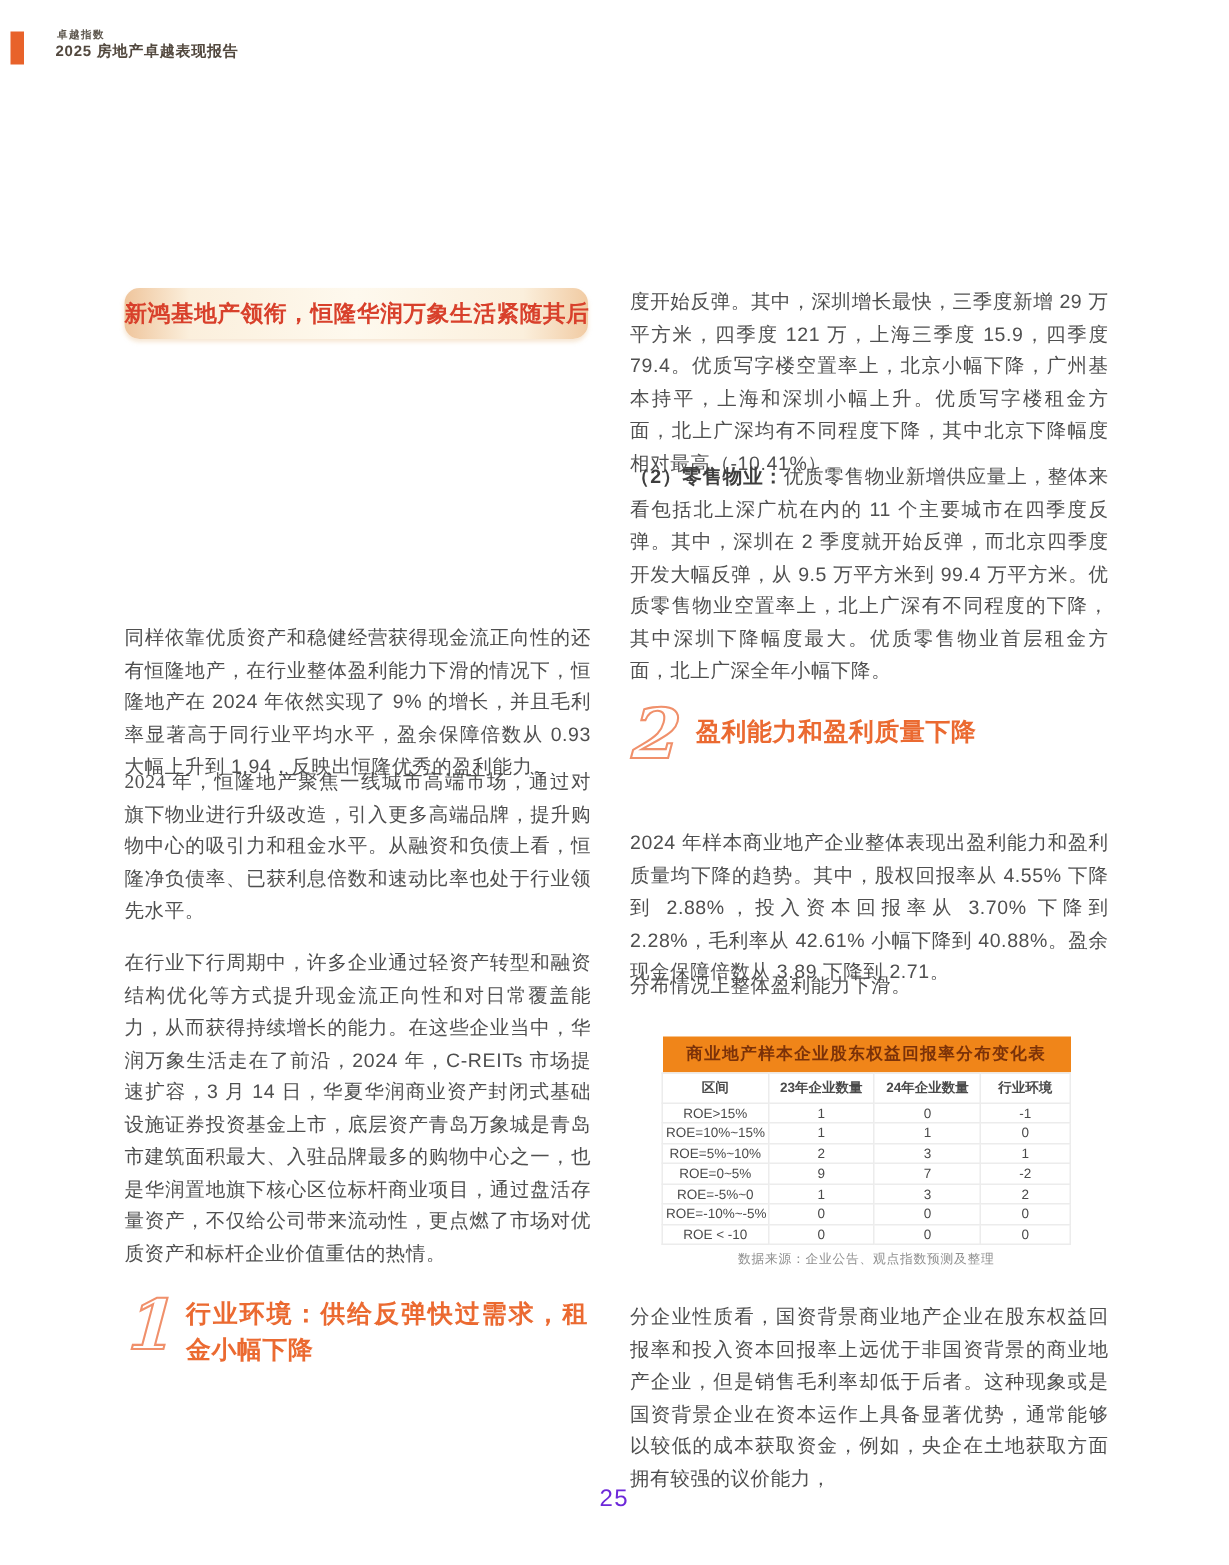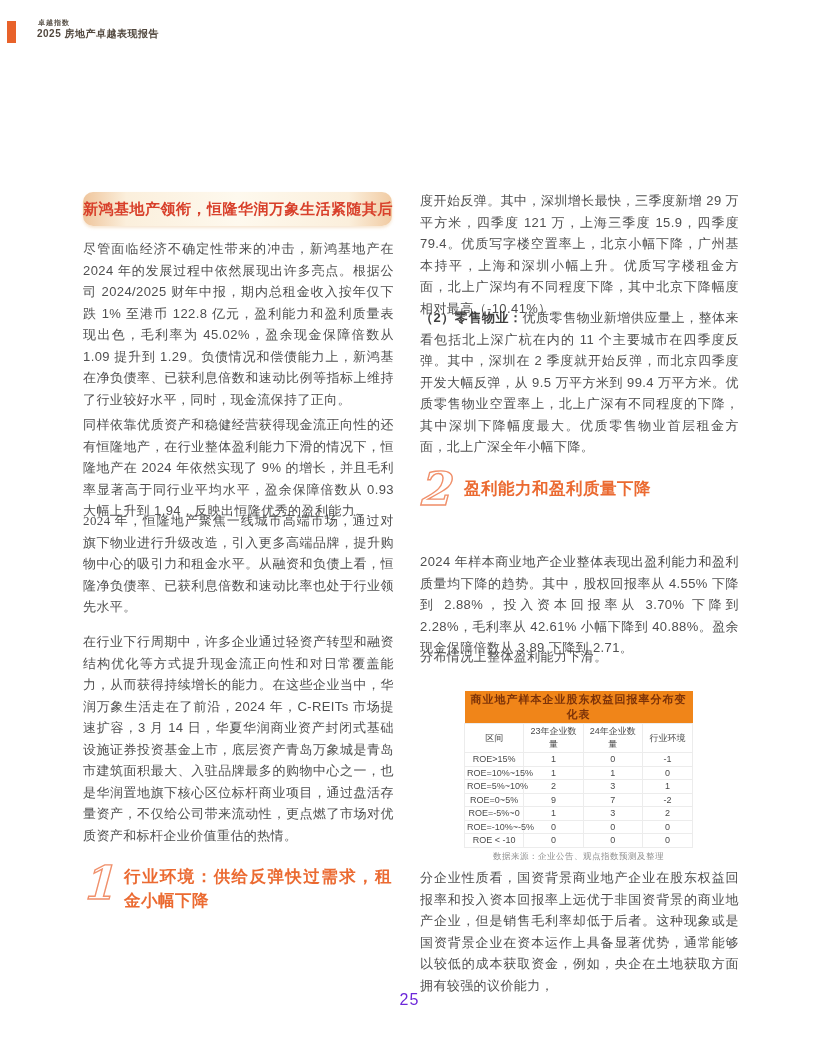--- a/index.html
+++ b/index.html
@@ -74,35 +74,35 @@
   }
   .sec-title {
     position: absolute; left: 38px; top: 6px;
     font-size: 16.5px; font-weight: bold; color: #EB6A31;
     line-height: 24px; letter-spacing: 0.5px; text-align: justify;
   }
   .sec2 .sec-title { white-space: nowrap; left: 42px; top: 12px; }
 
   
   .roe-table {
-    position: absolute; left: 464px; top: 691px; width: 229px;
+    position: absolute; left: 441px; top: 691px; width: 273px;
     border-collapse: collapse; table-layout: fixed;
     font-size: 9px; color: #4a4a4a;
   }
   .roe-table .t-title td {
     background: #F08519; color: #7B3209;
     font-size: 11px; font-weight: bold; letter-spacing: 1px;
     height: 24px; text-align: center; border: none;
   }
   .roe-table td {
     border: 1px solid #ECECEC;
     text-align: center; height: 13.5px; padding: 1px 2px;
     background: #ffffff;
   }
-  .roe-table .t-head td { font-weight: normal; height: 20px; color: #4a4a4a; }
+  .roe-table .t-head td { font-weight: bold; height: 20px; color: #4a4a4a; }
   .roe-table .t-src td {
     border-left: none; border-right: none; border-bottom: none;
     font-size: 8.5px; color: #8e8e8e; height: 20px; letter-spacing: 0.5px;
   }
   .roe-table col.c1 { width: 26%; }
   .roe-table col.c2 { width: 26%; }
   .roe-table col.c3 { width: 26%; }
   .roe-table col.c4 { width: 22%; }
 
   
@@ -120,21 +120,20 @@
     <div class="brand-bar"></div>
     <div class="brand-small">卓越指数</div>
     <div class="brand-title">2025 房地产卓越表现报告</div>
   </div>
 
 
   <div class="highlight-box">
     <span class="hl-text">新鸿基地产领衔，恒隆华润万象生活紧随其后</span>
   </div>
 
-  <p class="para col-left lp1">尽管面临经济不确定性带来的冲击，新鸿基地产在 2024 年的发展过程中依然展现出许多亮点。根据公司 2024/2025 财年中报，期内总租金收入按年仅下跌 1% 至港币 122.8 亿元，盈利能力和盈利质量表现出色，毛利率为 45.02%，盈余现金保障倍数从 1.09 提升到 1.29。负债情况和偿债能力上，新鸿基在净负债率、已获利息倍数和速动比例等指标上维持了行业较好水平，同时，现金流保持了正向。</p>
   <p class="para col-left lp2">同样依靠优质资产和稳健经营获得现金流正向性的还有恒隆地产，在行业整体盈利能力下滑的情况下，恒隆地产在 2024 年依然实现了 9% 的增长，并且毛利率显著高于同行业平均水平，盈余保障倍数从 0.93 大幅上升到 1.94，反映出恒隆优秀的盈利能力。</p>
   <p class="para col-left lp3">2024 年，恒隆地产聚焦一线城市高端市场，通过对旗下物业进行升级改造，引入更多高端品牌，提升购物中心的吸引力和租金水平。从融资和负债上看，恒隆净负债率、已获利息倍数和速动比率也处于行业领先水平。</p>
   <p class="para col-left lp4">在行业下行周期中，许多企业通过轻资产转型和融资结构优化等方式提升现金流正向性和对日常覆盖能力，从而获得持续增长的能力。在这些企业当中，华润万象生活走在了前沿，2024 年，C-REITs 市场提速扩容，3 月 14 日，华夏华润商业资产封闭式基础设施证券投资基金上市，底层资产青岛万象城是青岛市建筑面积最大、入驻品牌最多的购物中心之一，也是华润置地旗下核心区位标杆商业项目，通过盘活存量资产，不仅给公司带来流动性，更点燃了市场对优质资产和标杆企业价值重估的热情。</p>
 
   <div class="section sec1">
     <div class="sec-num">1</div>
     <div class="sec-title">行业环境：供给反弹快过需求，租金小幅下降</div>
   </div>
 
 

